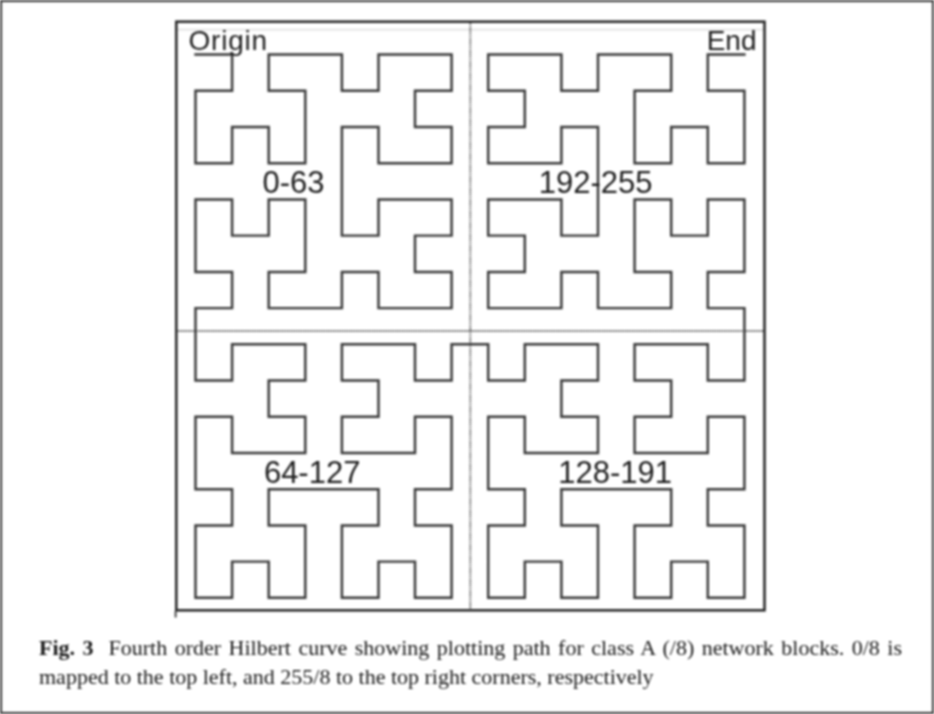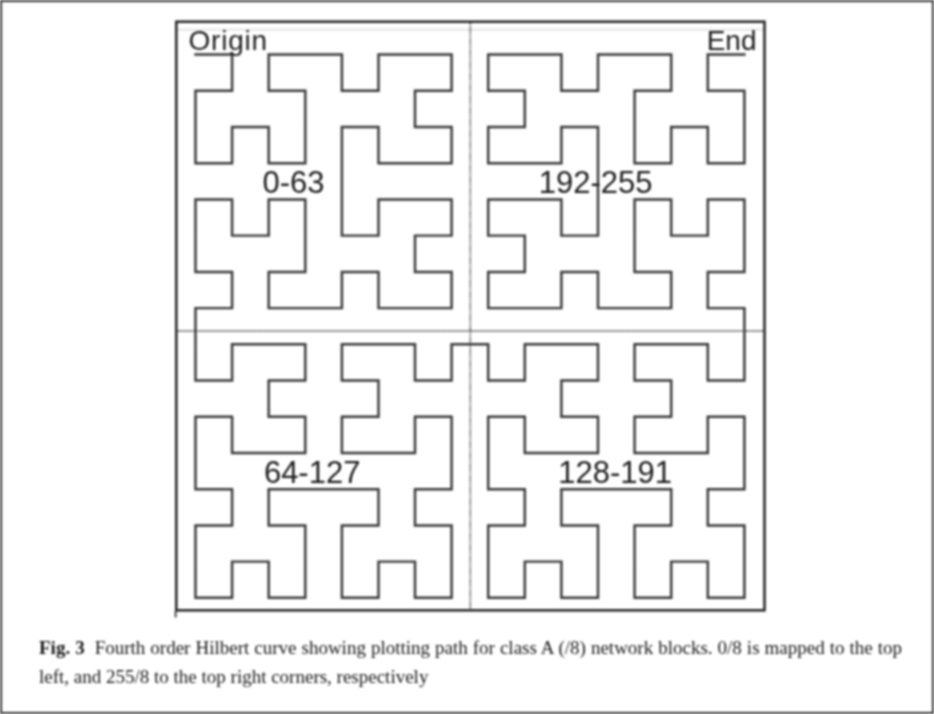--- a/index.html
+++ b/index.html
@@ -1,18 +1,18 @@
 <!DOCTYPE html>
 <html><head>
 <meta charset="utf-8">
 <style>
   html,body{margin:0;padding:0;width:934px;height:714px;background:#ffffff;overflow:hidden;}
   .wrap{position:absolute;inset:0;width:755px;height:714px;filter:blur(0.8px);}
   .cap{position:absolute;left:39px;top:632.5px;width:863px;
-       font-family:"Liberation Serif",serif;font-size:19px;line-height:29.4px;
+       font-family:"Liberation Serif",serif;font-size:22px;line-height:29.4px;
        color:#181818;text-align:justify;letter-spacing:0px;}
 </style>
 </head>
 <body>
 <div class="wrap">
 
 <svg width="934" height="714" viewBox="0 0 934 714" style="position:absolute;left:0;top:0">
 
   <rect x="1" y="1" width="932" height="712" fill="none" stroke="#3d3d3d" stroke-width="2.2"></rect>
 

